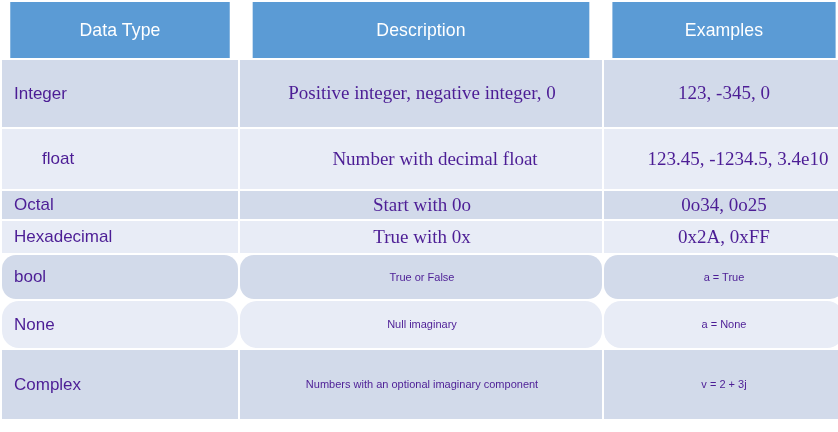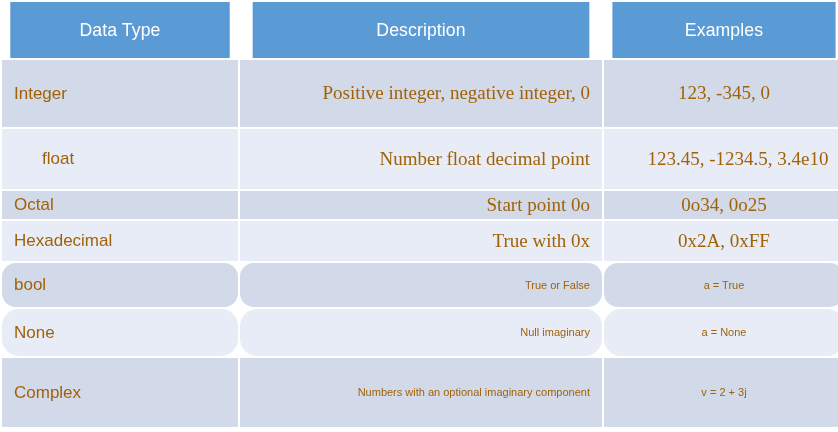--- a/index.html
+++ b/index.html
@@ -44,35 +44,35 @@
     letter-spacing: 0.1px;
     text-align: center;
     height: 56px;
     padding: 0 8px;
     vertical-align: middle;
     box-sizing: border-box;
     transform: scaleX(0.93);
   }
 
   tbody td {
-    color: #a16207;
+    color: #4c1d95;
     font-size: 17.5px;
     padding: 0 12px;
     vertical-align: middle;
     box-sizing: border-box;
     line-height: 1.28;
   }
 
   
   tr.band-dark td { background: #D2DAEA; }
   tr.band-light td { background: #E8ECF6; }
 
   
   td.col-type { text-align: left; padding-left: 12px; }
-  td.col-desc { text-align: right; padding-left: 14px; }
+  td.col-desc { text-align: center; padding-left: 14px; }
   td.col-ex   { text-align: center; }
 
   
   tr.serif-body td.col-desc,
   tr.serif-body td.col-ex {
     font-family: "Liberation Serif", serif;
     font-size: 19px;
   }
   tr.sans-body td.col-desc,
   tr.sans-body td.col-ex {
@@ -81,21 +81,21 @@
   }
   td.col-type {
     font-family: "Liberation Sans", sans-serif;
     font-size: 17px;
   }
 
   
   tr.r0 td { height: 67px; }
   tr.r1 td { height: 60px; padding-left: 40px; }
   tr.r2 td { height: 28px; }
-  tr.r3 td { height: 40px; }
+  tr.r3 td { height: 32px; }
   tr.r4 td { height: 44px; border-radius: 14px; }
   tr.r5 td { height: 47px; border-radius: 17px; }
   tr.r6 td { height: 69px; }
 </style>
 </head>
 <body>
 
 <div id="table-wrap">
   <table class="data-table">
     <colgroup>
@@ -113,27 +113,27 @@
     <tbody>
 
       <tr class="band-dark serif-body r0">
         <td class="col-type">Integer</td>
         <td class="col-desc">Positive integer, negative integer, 0</td>
         <td class="col-ex">123, -345, 0</td>
       </tr>
 
       <tr class="band-light serif-body r1">
         <td class="col-type">float</td>
-        <td class="col-desc">Number float decimal point</td>
+        <td class="col-desc">Number with decimal float</td>
         <td class="col-ex">123.45, -1234.5, 3.4e10</td>
       </tr>
 
       <tr class="band-dark serif-body r2">
         <td class="col-type">Octal</td>
-        <td class="col-desc">Start point 0o</td>
+        <td class="col-desc">Start with 0o</td>
         <td class="col-ex">0o34, 0o25</td>
       </tr>
 
       <tr class="band-light serif-body r3">
         <td class="col-type">Hexadecimal</td>
         <td class="col-desc">True with 0x</td>
         <td class="col-ex">0x2A, 0xFF</td>
       </tr>
 
       <tr class="band-dark sans-body r4">

